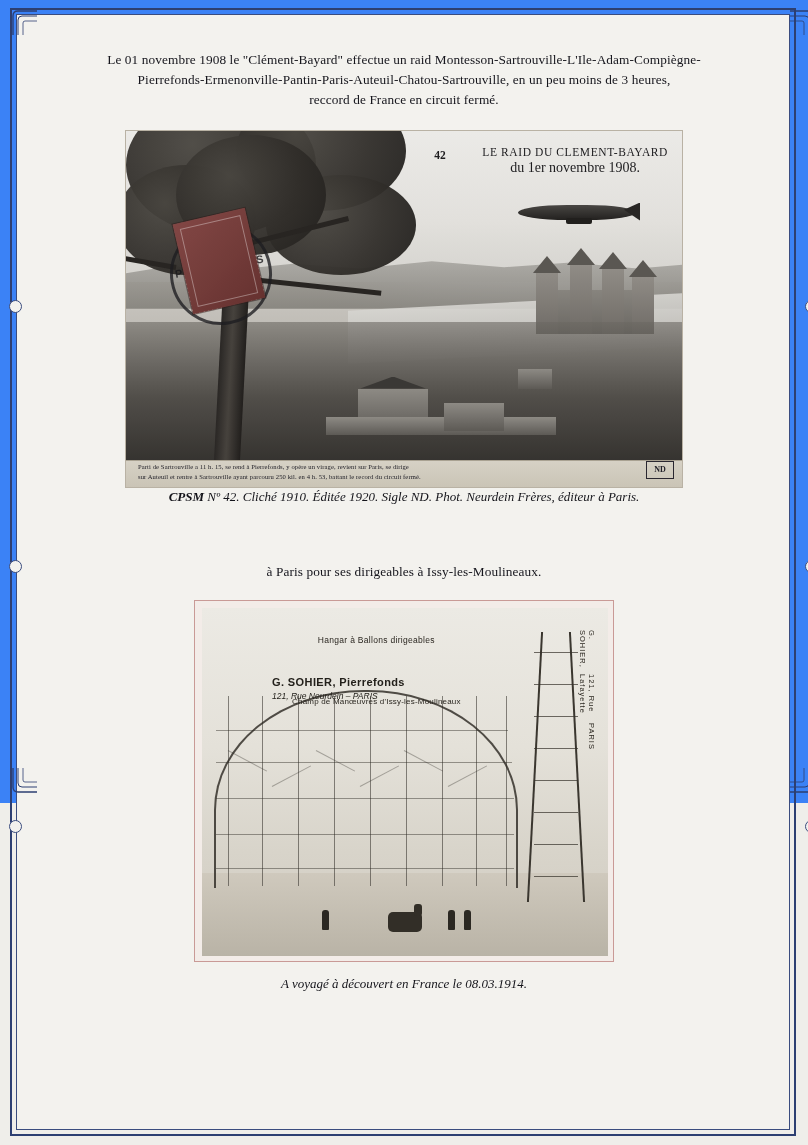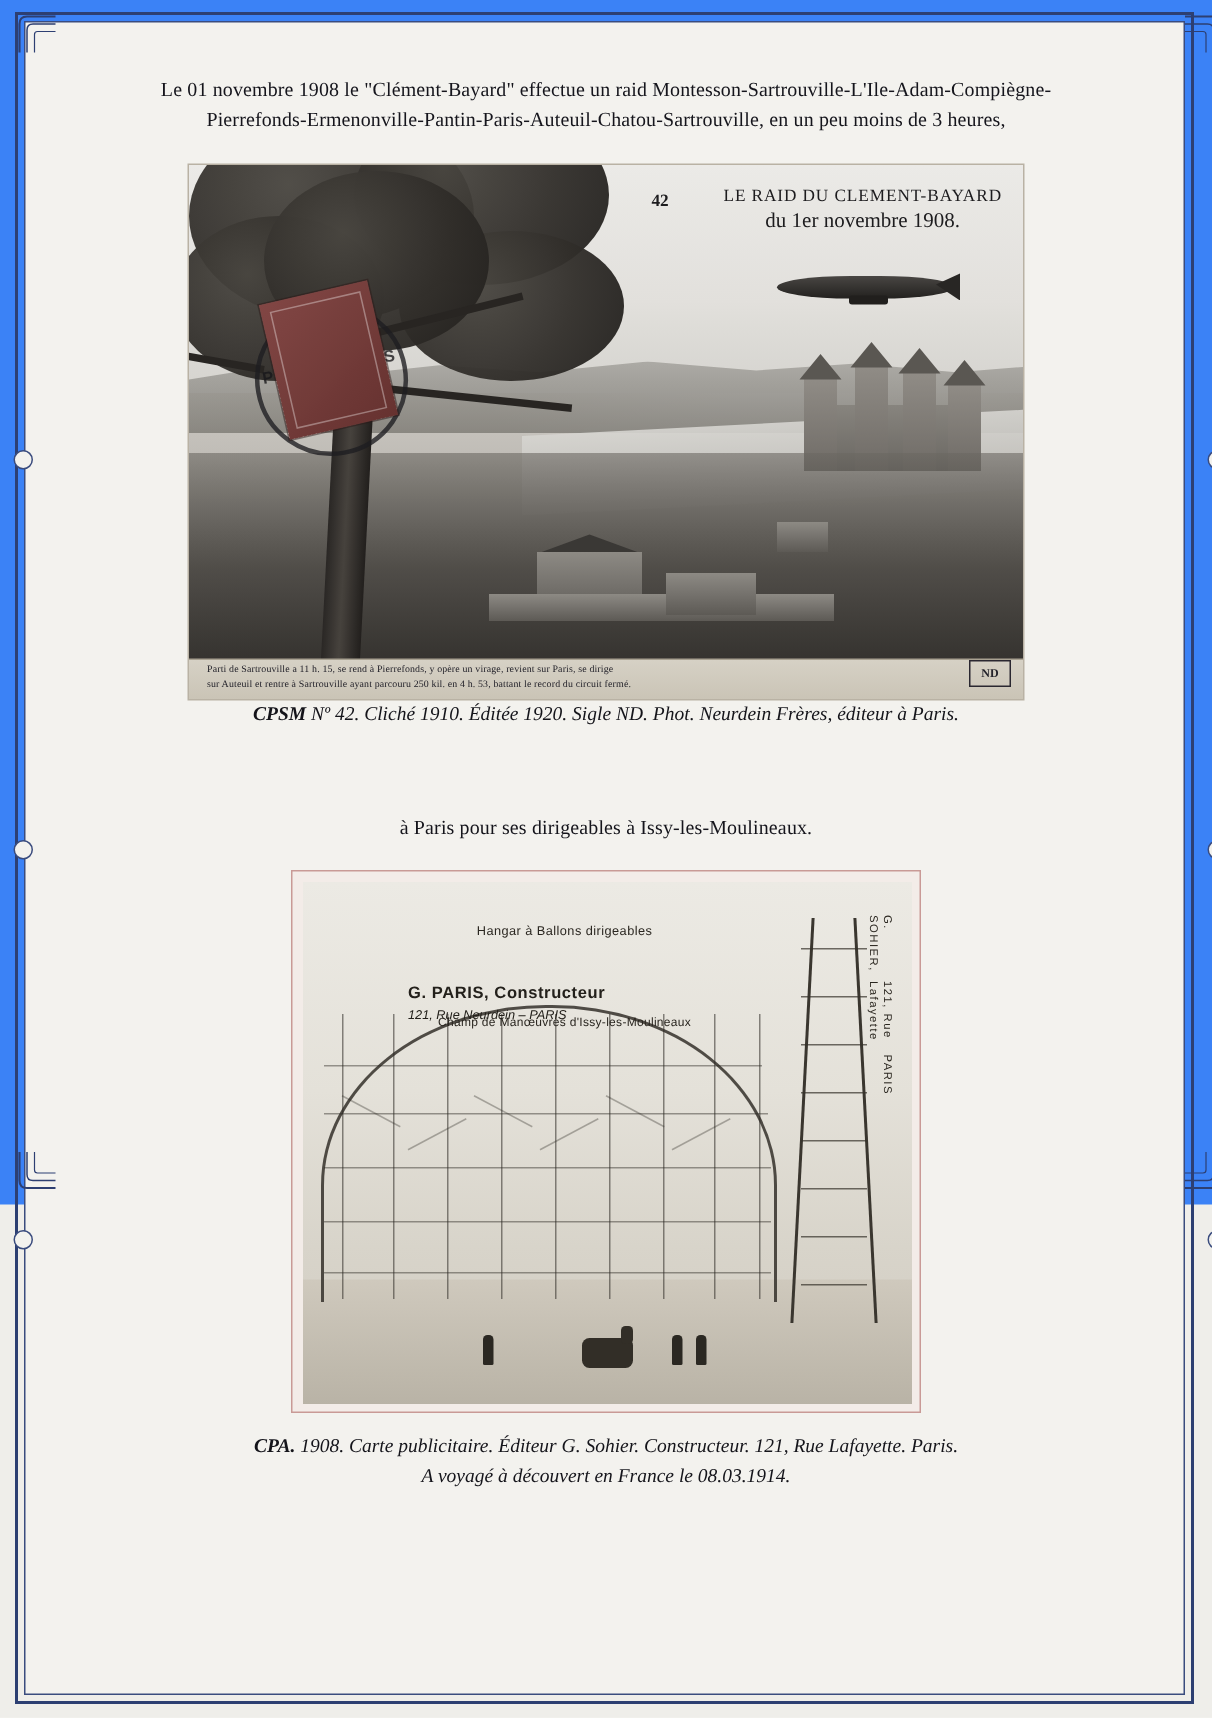--- a/index.html
+++ b/index.html
@@ -469,20 +469,21 @@
   <div class="side-tick left" style="top:820px"></div>
   <div class="side-tick right" style="top:300px"></div>
   <div class="side-tick right" style="top:560px"></div>
   <div class="side-tick right" style="top:820px"></div>
 
   <div class="content">
 
     <div class="caption-block" style="margin-top:20px;">
       <span class="ln">Le 01 novembre 1908 le "Clément-Bayard" effectue un raid Montesson-Sartrouville-L'Ile-Adam-Compiègne-</span>
       <span class="ln">Pierrefonds-Ermenonville-Pantin-Paris-Auteuil-Chatou-Sartrouville, en un peu moins de 3 heures,</span>
+      <span class="ln">reccord de France en circuit fermé.</span>
     </div>
 
     <div class="card-wrap" style="margin-top:20px;">
       <div class="pc1">
         <div class="pc1-photo">
           <div class="sky"></div>
           <div class="hills"></div>
           <div class="river"></div>
 
           <div class="airship">
@@ -595,32 +596,31 @@
           <div class="figure" style="left:246px;"></div>
           <div class="figure" style="left:262px;"></div>
           <div class="figure" style="left:120px;"></div>
 
           <div class="pc2-text">
             <div class="t1">Hangar à Ballons dirigeables</div>
             <div class="t2">Champ de Manœuvres d'Issy-les-Moulineaux</div>
           </div>
 
           <div class="pc2-brand">
-            <div class="b1">G. PARIS, Constructeur</div>
+            <div class="b1">G. SOHIER, Pierrefonds</div>
             <div class="b2">121, Rue Neurdein – PARIS</div>
           </div>
 
           <div class="pc2-vert">
             <span>G. SOHIER,</span>
             <span>121, Rue Lafayette</span>
             <span>PARIS</span>
           </div>
         </div>
       </div>
     </div>
 
     <div class="cap-it" style="margin-top:12px;">
-      <span class="ln"><b>CPA.</b><span> 1908. Carte publicitaire. Éditeur G. Sohier. Constructeur. 121, Rue Lafayette. Paris.</span></span>
       <span class="ln">A voyagé à découvert en France le 08.03.1914.</span>
     </div>
 
   </div>
 </div>
 
 </body></html>

